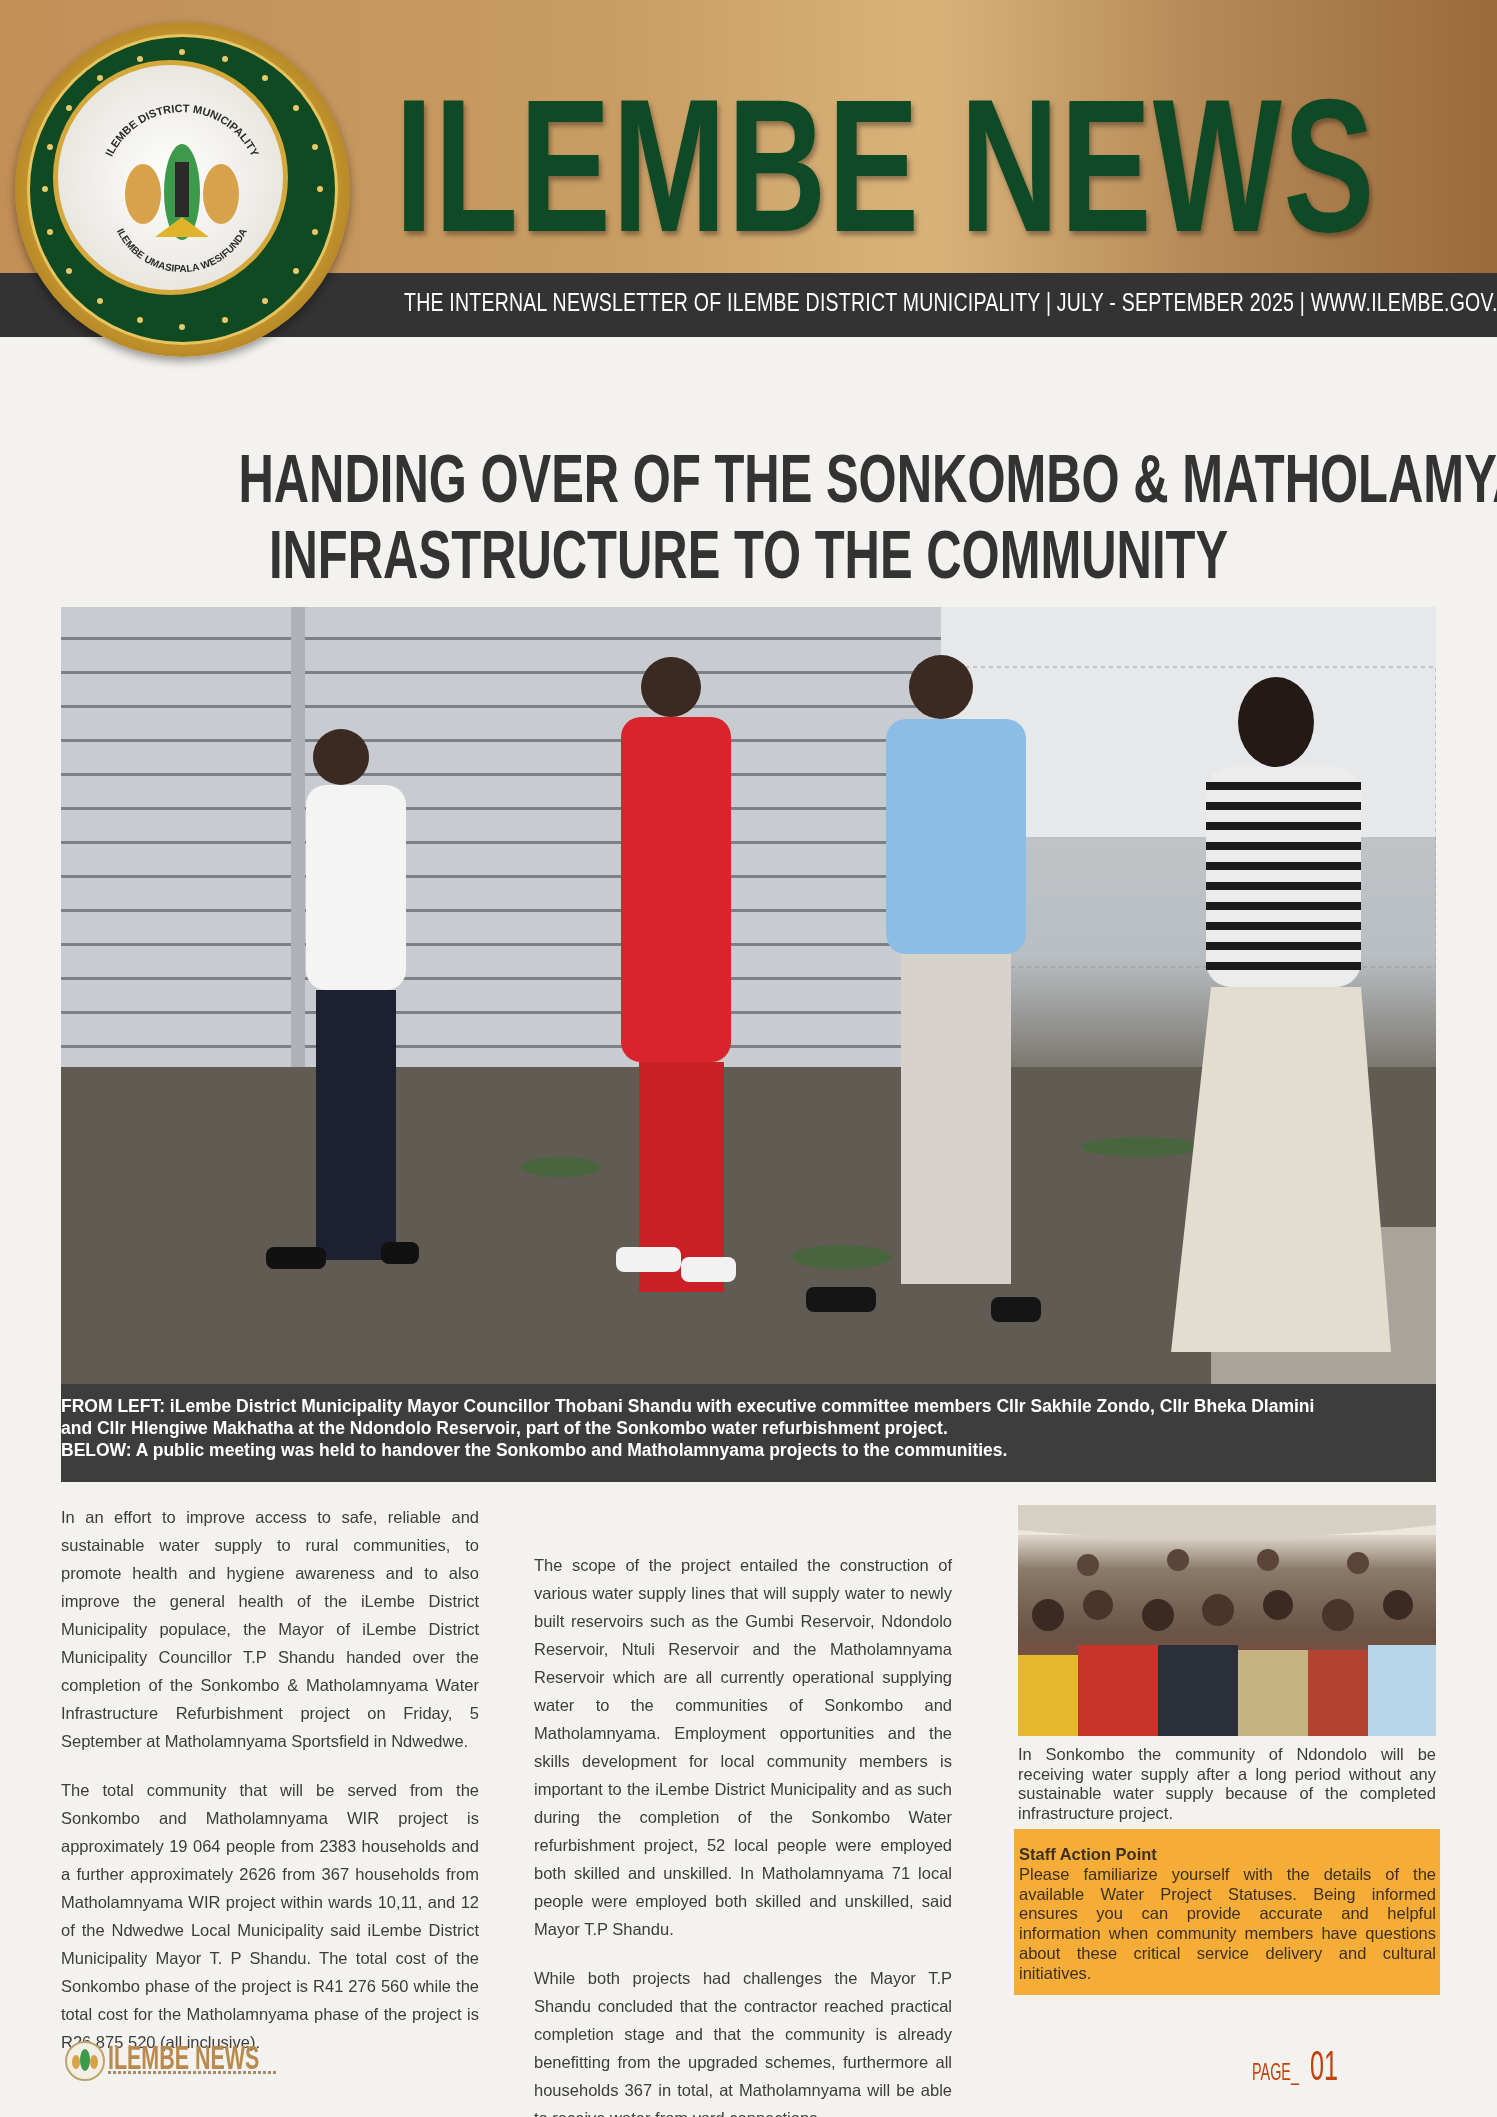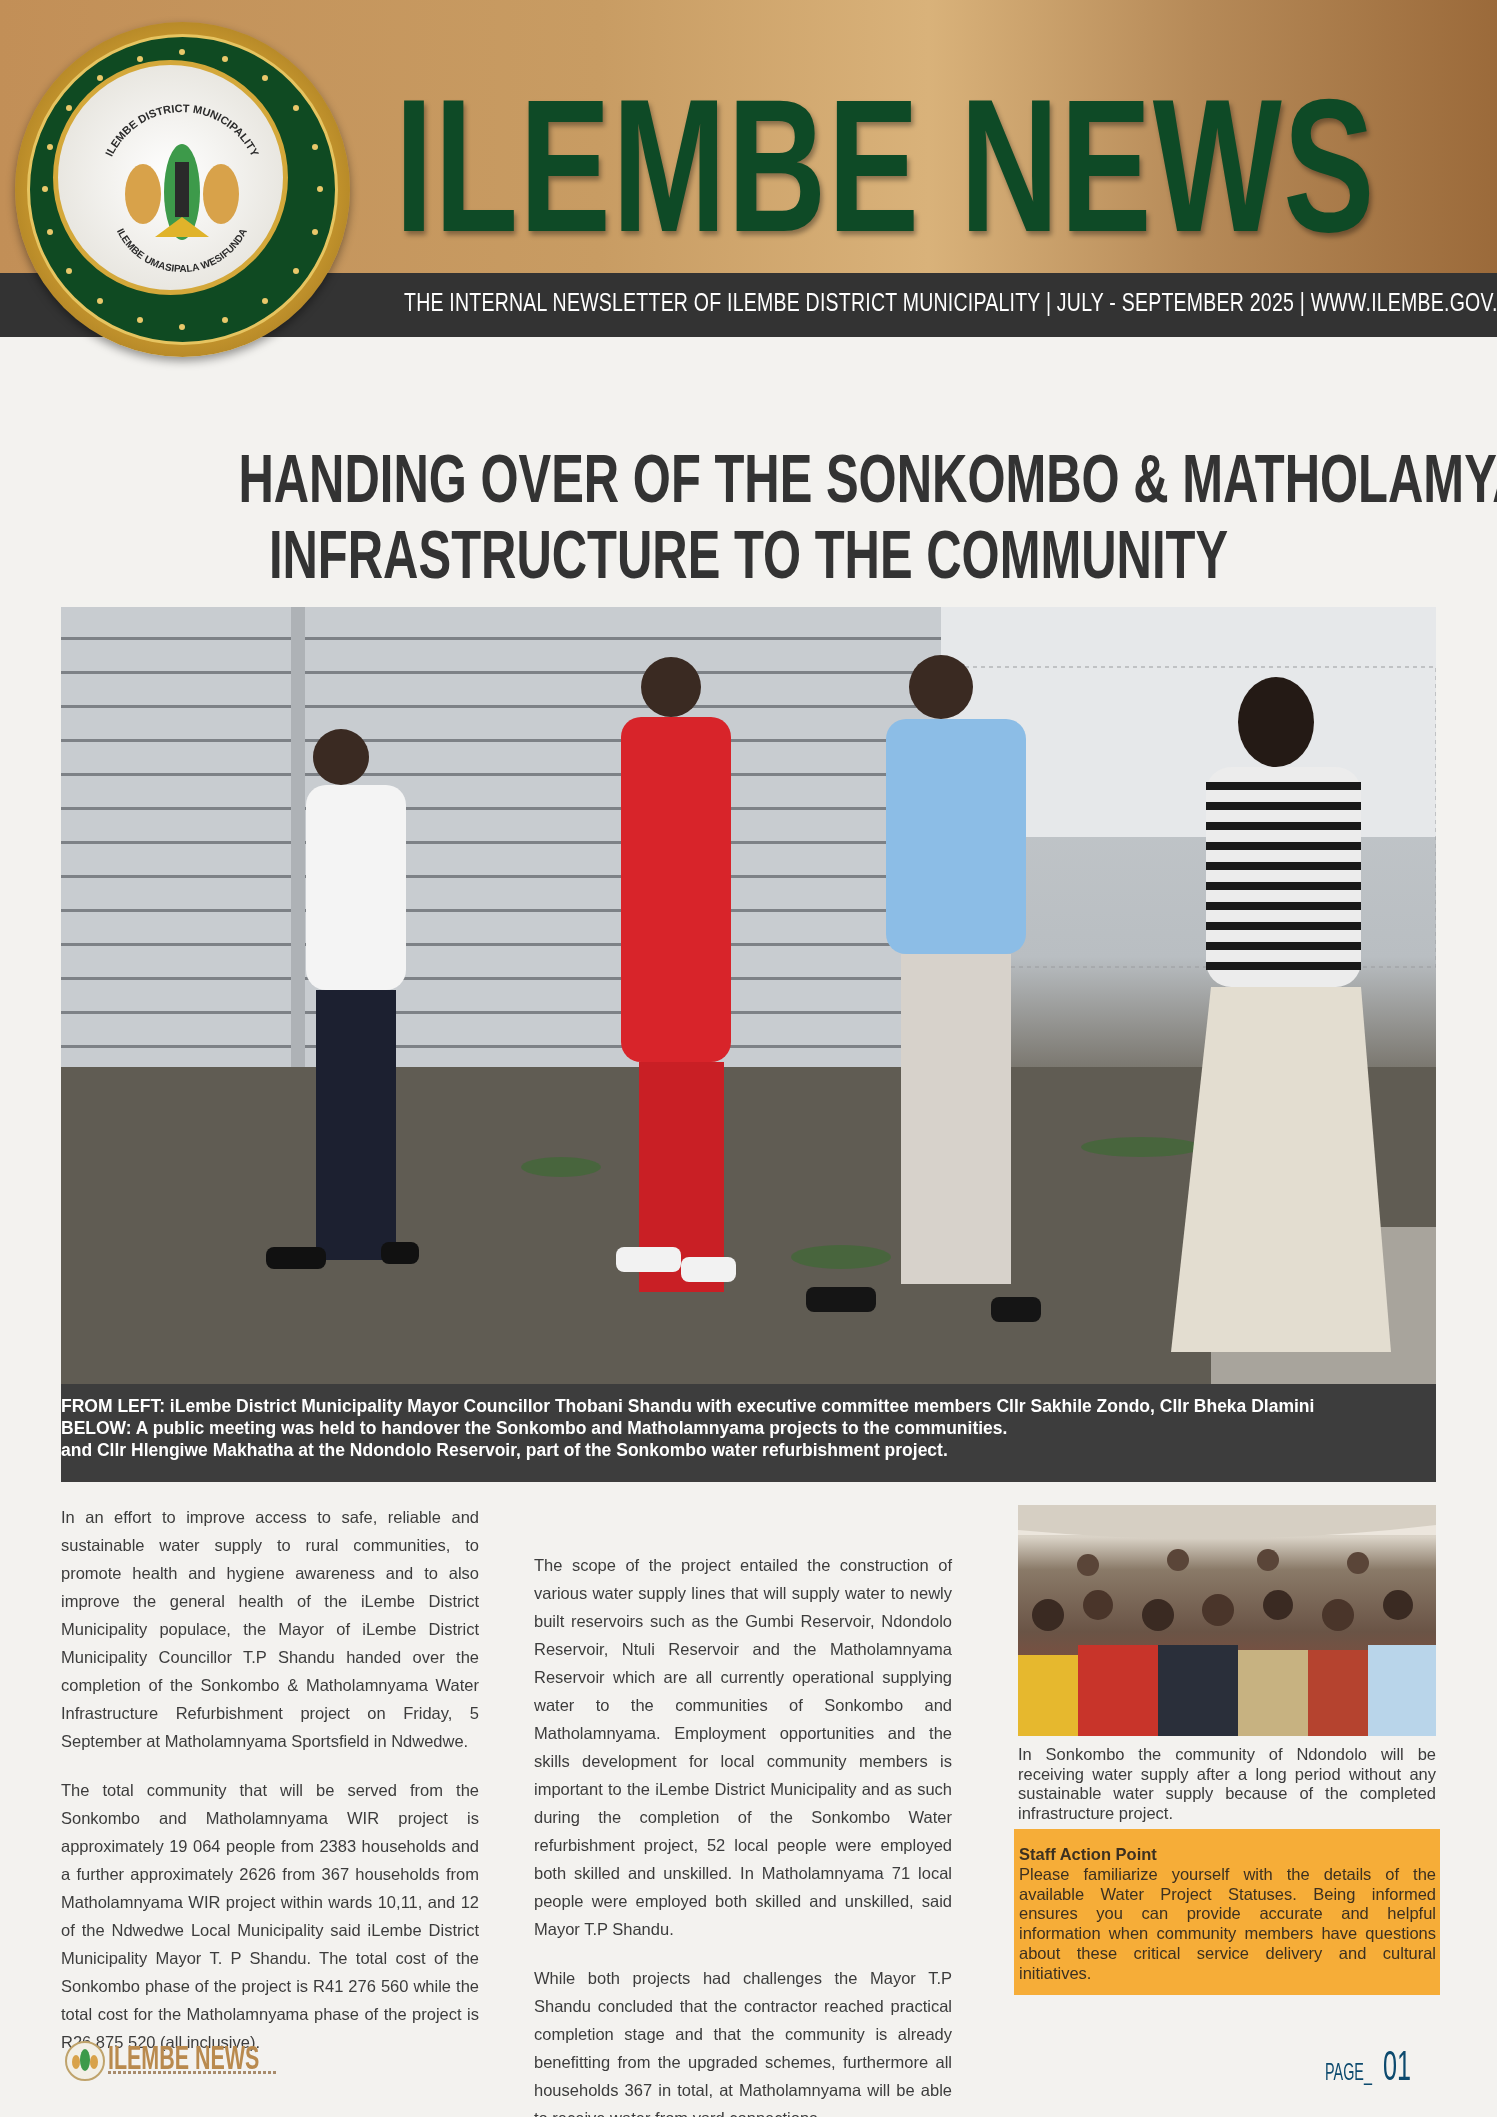--- a/index.html
+++ b/index.html
@@ -37,21 +37,21 @@
                 background:linear-gradient(180deg,#e8e2da 0%,#d9d2c6 14%,#8a7a68 28%,#6a5446 55%,#8b4b3b 80%,#6b4a3e 100%); }
   .side-caption { position:absolute; left:1018px; top:1745px; width:418px; font-size:16.5px; line-height:19.6px;
                   text-align:justify; color:#3c3c3c; }
   .action-box { position:absolute; left:1014px; top:1829px; width:426px; height:166px; background:#f6ad38;
                 box-sizing:border-box; padding:16px 4px 0 5px; font-size:16.5px; line-height:19.8px; color:#3c3020; text-align:justify; }
   .action-title { font-weight:bold; }
   .footer-logo { position:absolute; left:65px; top:2040px; width:210px; height:40px; }
   .footer-brand { position:absolute; left:108px; top:2040px; color:#b98a4e; font-weight:bold; font-size:33px; line-height:36px;
                   transform:scaleX(0.65); transform-origin:left top; white-space:nowrap; }
   .footer-sub { position:absolute; left:108px; top:2071px; width:170px; height:3px; background:repeating-linear-gradient(90deg,#a88c6c 0 3px,transparent 3px 5px); }
-  .page-label { position:absolute; left:1325px; top:2042px; color:#0c4a6e; white-space:nowrap; }
+  .page-label { position:absolute; left:1252px; top:2042px; color:#c2410c; white-space:nowrap; }
   .page-label .pl { font-size:24px; display:inline-block; transform:scaleX(0.6); transform-origin:left bottom; }
   .page-label .pn { font-size:42px; display:inline-block; transform:scaleX(0.6); transform-origin:left bottom; margin-left:-20px; }
 </style>
 </head>
 <body>
 
 <div class="masthead"></div>
 <div class="brand">ILEMBE NEWS</div>
 <div class="strip"></div>
 <div class="tagline">THE INTERNAL NEWSLETTER OF ILEMBE DISTRICT MUNICIPALITY  |  JULY - SEPTEMBER 2025 | WWW.ILEMBE.GOV.ZA</div>
@@ -153,22 +153,22 @@
         <rect x="1145" y="295" width="155" height="8"></rect>
         <rect x="1145" y="315" width="155" height="8"></rect>
         <rect x="1145" y="335" width="155" height="8"></rect>
         <rect x="1145" y="355" width="155" height="8"></rect>
       </g>
     <path d="M1150 380 L1300 380 L1330 745 L1110 745 Z" fill="#e3ddd0"></path>
   </svg>
 </div>
 <div class="caption-box">
   <div>FROM LEFT: iLembe District Municipality Mayor Councillor Thobani Shandu with executive committee members Cllr  Sakhile Zondo, Cllr Bheka Dlamini</div>
+  <div>and Cllr Hlengiwe Makhatha at the Ndondolo Reservoir, part of the Sonkombo water refurbishment project.</div>
   <div>BELOW: A public meeting was held to handover the Sonkombo and Matholamnyama projects to the communities.</div>
-  <div>and Cllr Hlengiwe Makhatha at the Ndondolo Reservoir, part of the Sonkombo water refurbishment project.</div>
 </div>
 
 <div class="col col1">
   <p>In an effort to improve access to safe, reliable and sustainable water supply to rural communities, to promote health and hygiene awareness and to also improve the general health of the iLembe District Municipality populace, the Mayor of iLembe District Municipality  Councillor T.P Shandu handed over the completion of the Sonkombo &amp; Matholamnyama Water Infrastructure Refurbishment project on Friday, 5 September at Matholamnyama Sportsfield in Ndwedwe.</p>
   <p>The total community that will be served from the Sonkombo and Matholamnyama WIR project is approximately 19 064 people from 2383 households and a further approximately 2626 from 367 households from Matholamnyama WIR project within wards 10,11, and 12 of the Ndwedwe Local Municipality said iLembe District Municipality Mayor T. P Shandu. The total cost of the Sonkombo phase of the project is R41 276 560 while the total cost for the Matholamnyama phase of the project is R26 875 520 (all inclusive).</p>
 </div>
 <div class="col col2">
   <p>The scope of the project entailed the construction of various water supply lines that will supply water to newly built reservoirs such as the Gumbi Reservoir, Ndondolo Reservoir, Ntuli Reservoir and the Matholamnyama Reservoir which are all currently operational supplying water to the communities of Sonkombo and Matholamnyama. Employment opportunities and the skills development for local community members is important to the iLembe District Municipality and as such during the completion of the Sonkombo Water refurbishment project, 52 local people were employed both skilled and unskilled. In Matholamnyama 71 local people were employed both skilled and unskilled, said Mayor T.P Shandu.</p>
   <p>While both projects had challenges the Mayor T.P Shandu concluded that the contractor reached practical completion stage and that the community is already benefitting from the upgraded schemes, furthermore all households 367 in total, at Matholamnyama will be able to receive water from yard connections.</p>
 </div>

